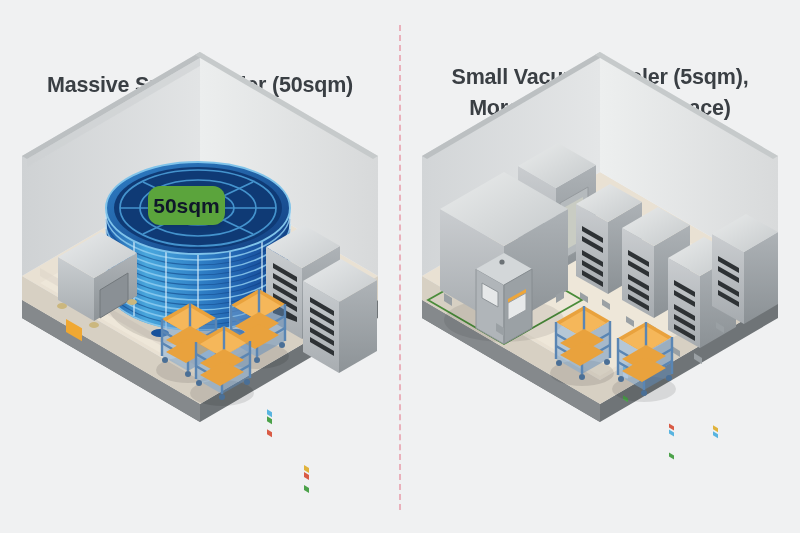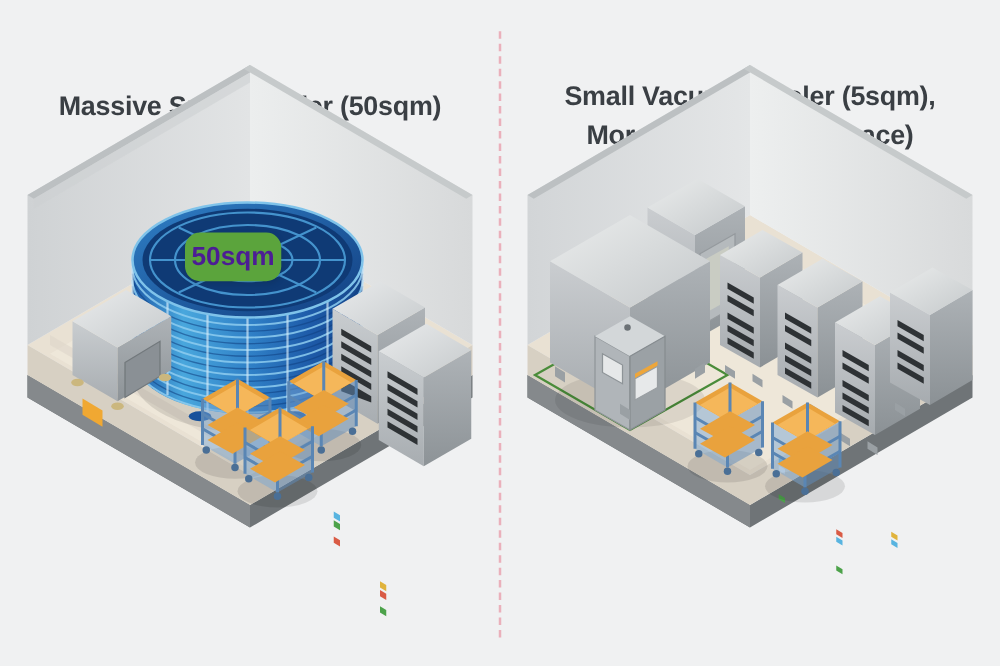--- a/index.html
+++ b/index.html
@@ -27,21 +27,21 @@
   .panel.right .panel-title{top:62px;}
   .divider{
     position:absolute;left:399px;top:25px;
     width:0;height:485px;
     border-left:2px dashed #eab0bb;
   }
   .scene{position:absolute;left:0;top:0;width:400px;height:533px;}
   .badge{
     position:absolute;
     background:#5ba43c;
-    color:#4c1d95;
+    color:#0f172a;
     border-radius:12px;
     font-size:21px;
     font-weight:600;
     display:flex;align-items:center;justify-content:center;
     box-shadow:0 2px 5px rgba(0,0,0,0.12);
   }
   .badge.b50{left:148px;top:186px;width:77px;height:39px;}
   svg{display:block;}
 </style>
 </head>

